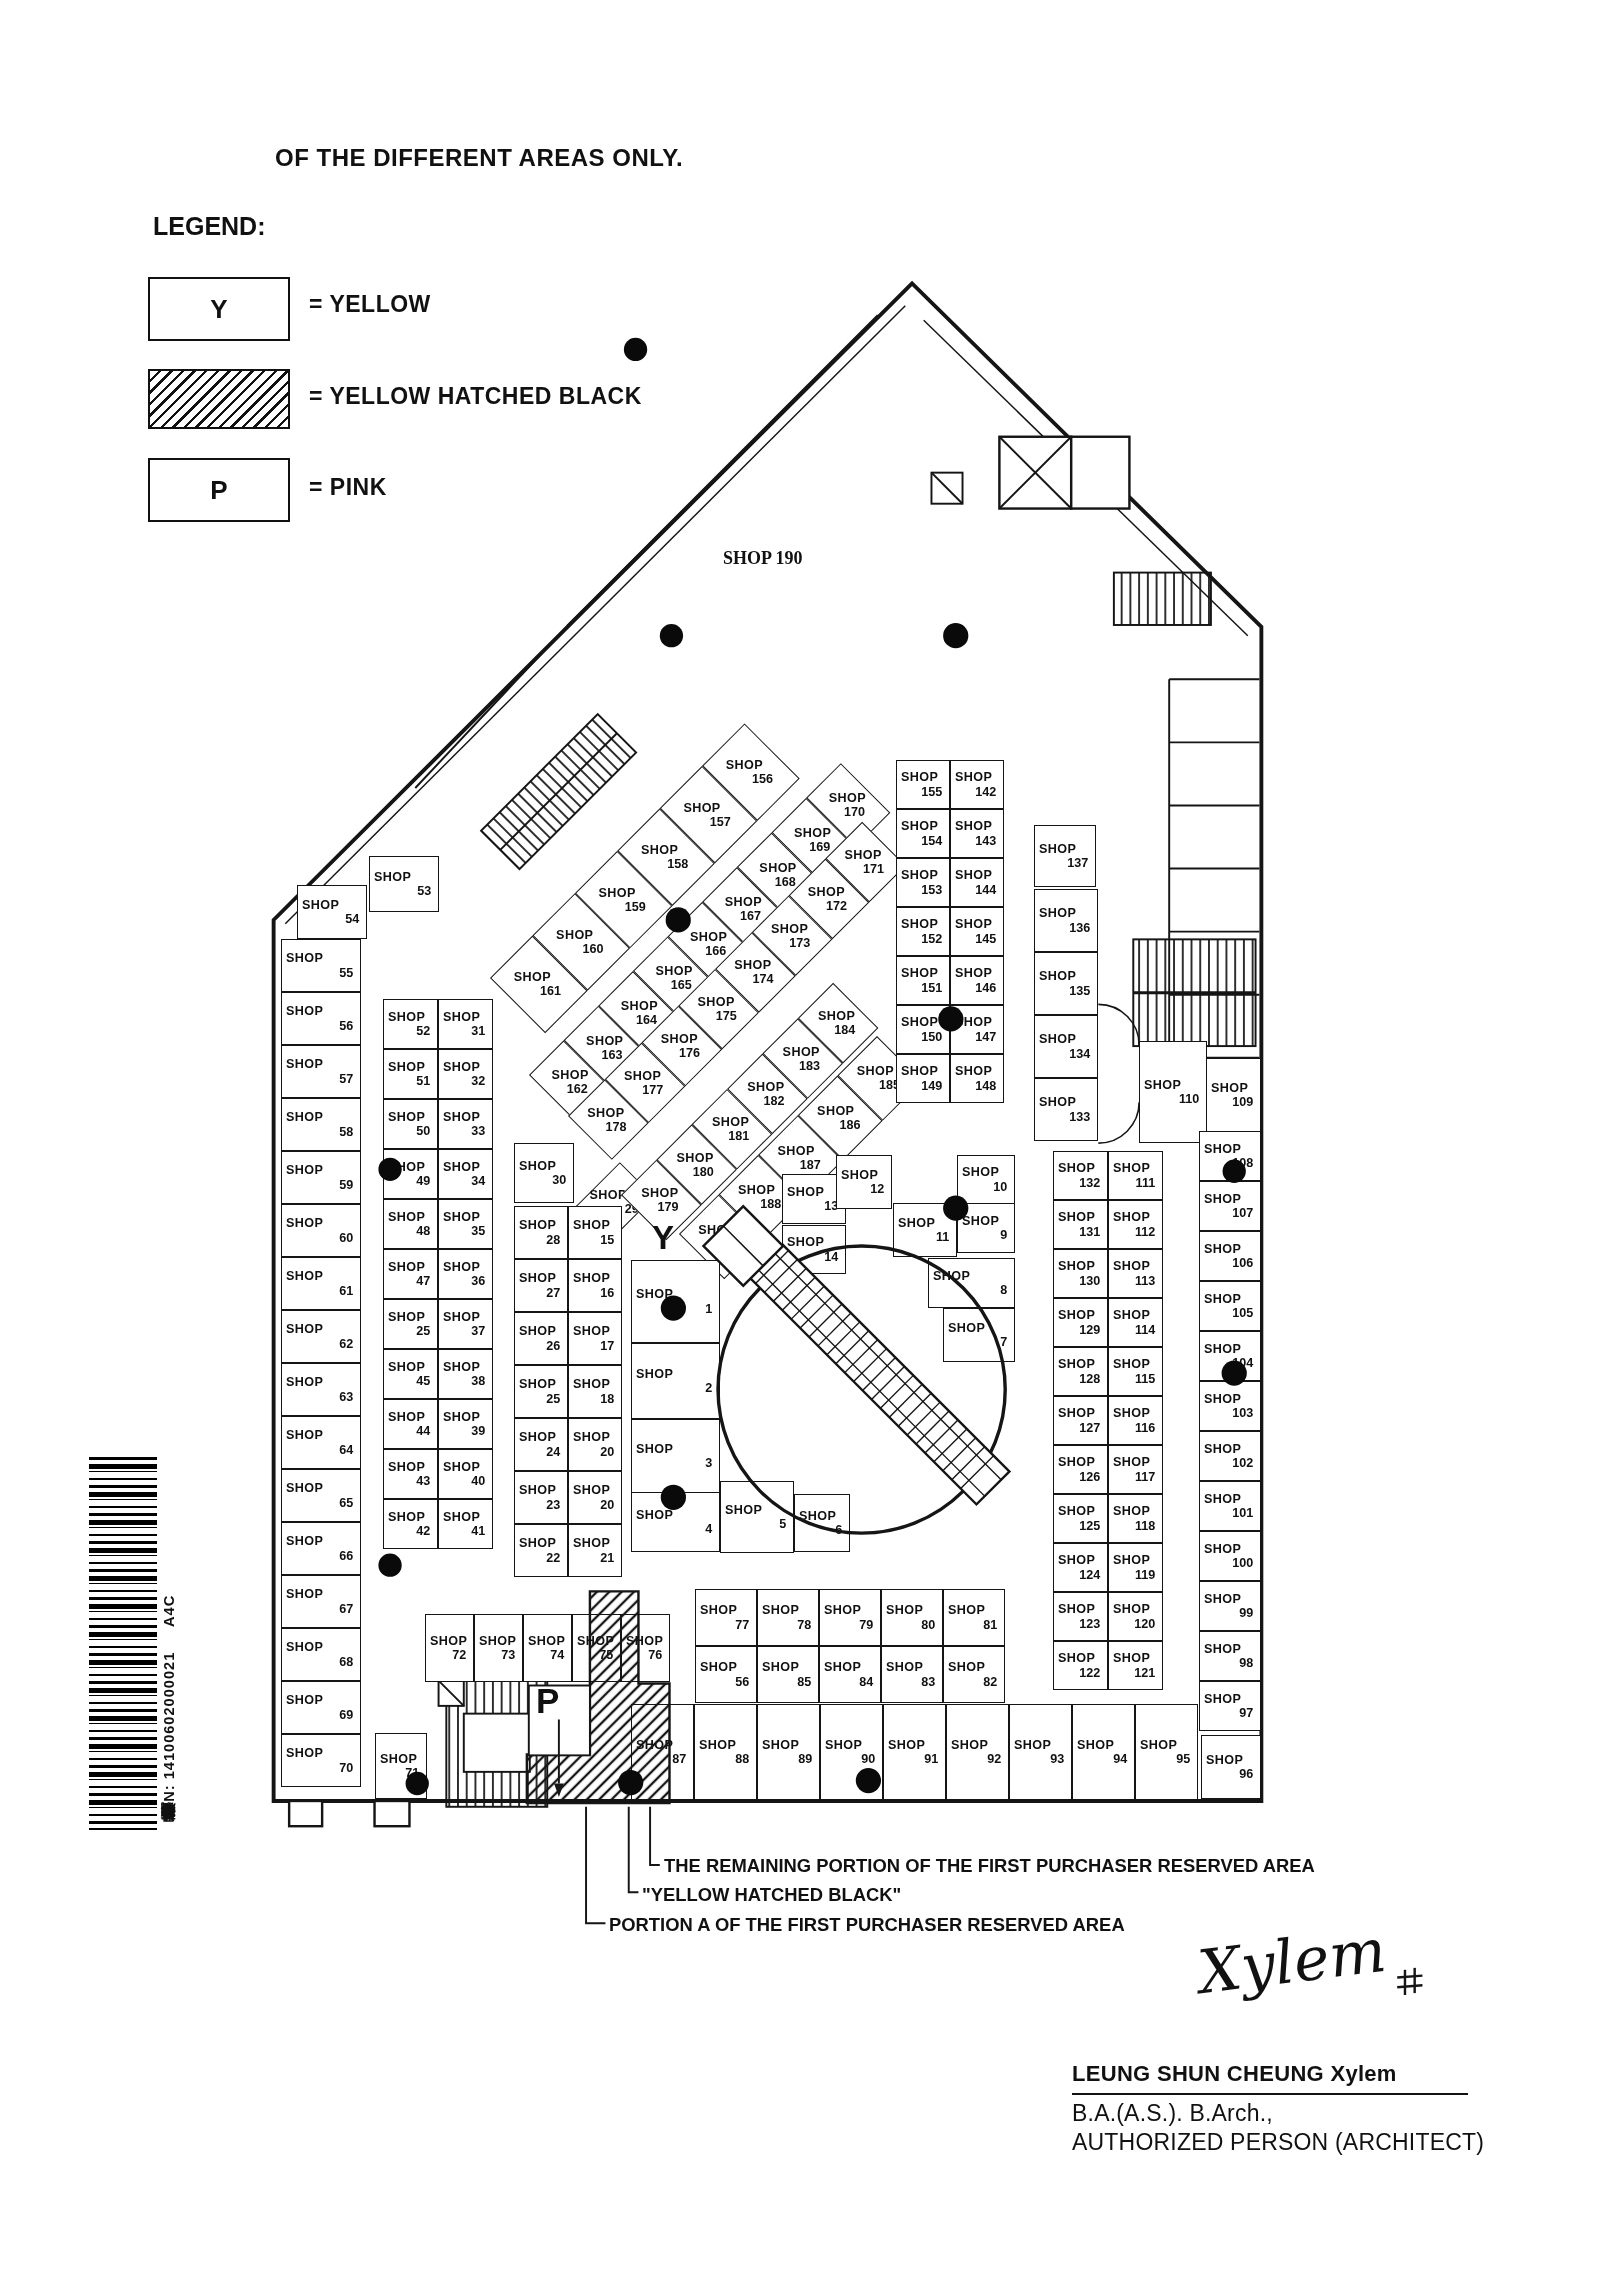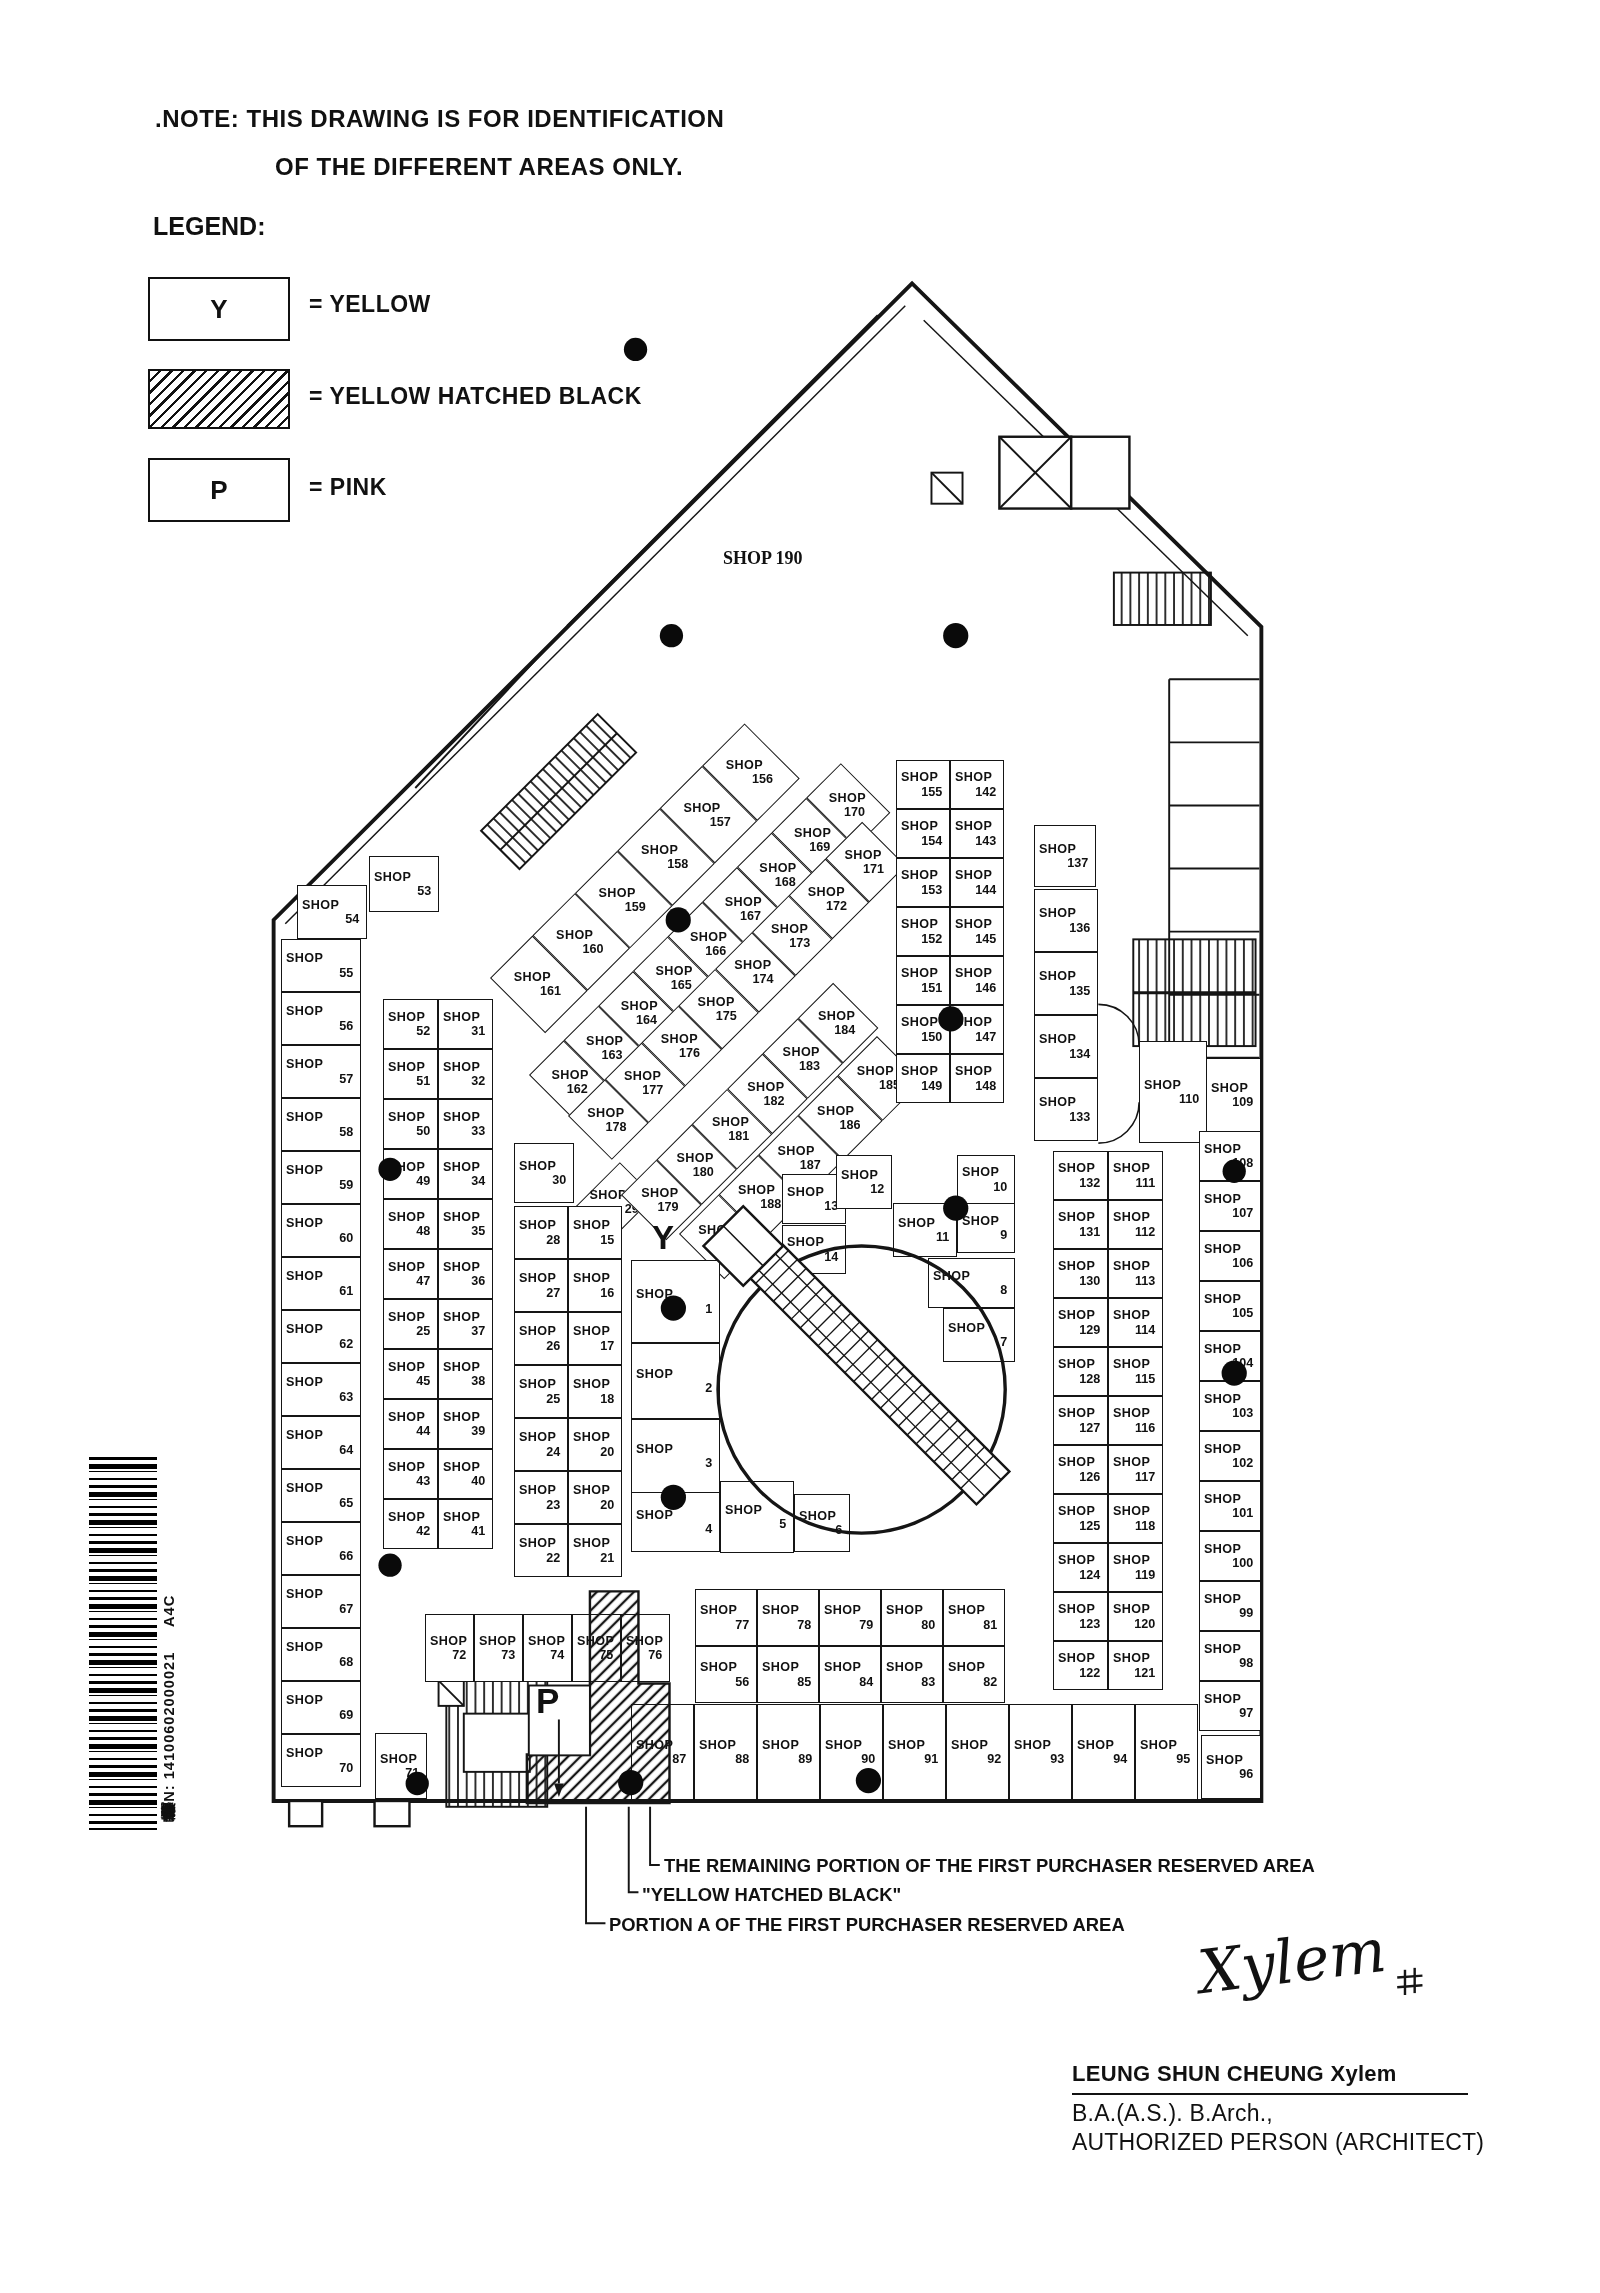--- a/index.html
+++ b/index.html
@@ -89,22 +89,21 @@
       <rect x="460" y="1732" width="104" height="130" fill="url(#stairsV)" stroke="#151515" stroke-width="2"></rect>
       <rect x="478" y="1766" width="68" height="60" fill="#fff" stroke="#151515" stroke-width="2"></rect>
       <rect x="452" y="1732" width="26" height="26" fill="#fff" stroke="#151515" stroke-width="2"></rect>
       <line x1="452" y1="1732" x2="478" y2="1758" stroke="#151515" stroke-width="2"></line>
     </g>
 
     <rect x="298" y="1856" width="34" height="26" fill="#fff" stroke="#151515" stroke-width="2.5"></rect>
     <rect x="386" y="1856" width="36" height="26" fill="#fff" stroke="#151515" stroke-width="2.5"></rect>
   </svg>
 
-  <div class="txt note" style="left:155px;top:105px;">.NOTE:  THIS DRAWING IS FOR IDENTIFICATION</div>
-  <div class="txt note" style="left:275px;top:144px;margin-top:9px;">OF THE DIFFERENT AREAS ONLY.</div>
+  <div class="txt note" style="left:275px;top:144px;">OF THE DIFFERENT AREAS ONLY.</div>
   <div class="txt legend-title" style="left:153px;top:212px;text-align:right;">LEGEND:</div>
 
   <div class="legend-box" style="left:148px;top:277px;">
     <span>Y</span>
   </div>
   <div class="txt legend-label" style="left:309px;top:291px;">= YELLOW</div>
 
   <div class="legend-box hatchbg" style="left:148px;top:369px;height:56px;"></div>
   <div class="txt legend-label" style="left:309px;top:383px;">= YELLOW  HATCHED  BLACK</div>
 

